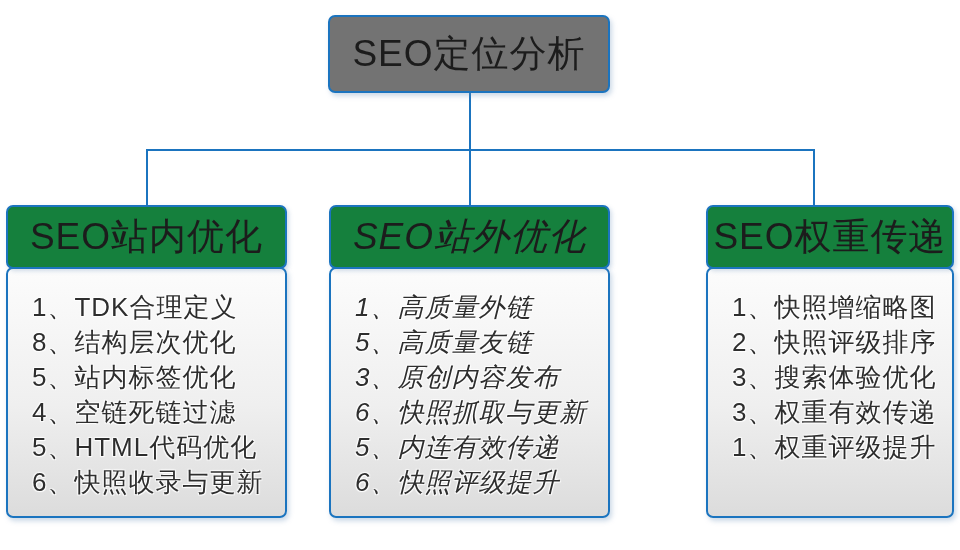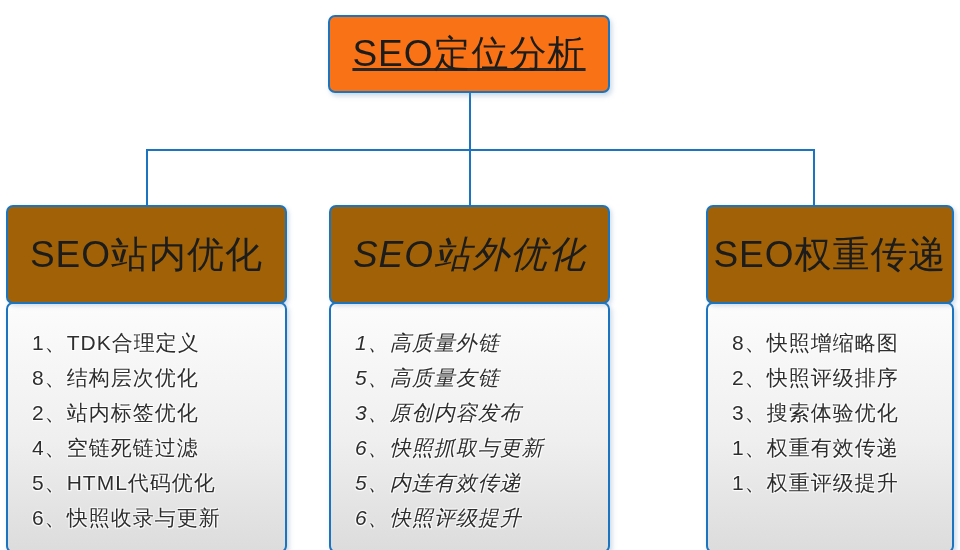--- a/index.html
+++ b/index.html
@@ -17,27 +17,26 @@
   .stage{
     position:relative;
     width:960px;height:550px;
     background:#ffffff;
     overflow:hidden;
   }
   
   .root-node{
     position:absolute;
     left:328px;top:15px;width:282px;height:78px;
-    background:#f97316;
+    background:#737373;
     border:2px solid var(--accent);
     border-radius:7px;
     display:flex;align-items:center;justify-content:center;
     box-shadow:2px 3px 5px rgba(110,145,185,0.35);
     z-index:2;
-    text-decoration:underline;
   }
   .root-node .title{
     font-size:37px;
     letter-spacing:1px;
     color:#1c1c1c;
     white-space:nowrap;
   }
   
   .line{
     position:absolute;
@@ -54,22 +53,22 @@
   .branch{
     position:absolute;
     top:205px;
     width:281px;
     z-index:2;
   }
   .branch.c1{left:6px;}
   .branch.c2{left:329px;font-style:italic;}
   .branch.c3{left:674px;width:280px;padding-left:32px;}
   .branch-header{
-    height:99px;
-    background:#a16207;
+    height:64px;
+    background:#15803d;
     border:2px solid var(--accent);
     border-radius:7px;
     display:flex;align-items:center;justify-content:center;
     box-shadow:2px 2px 4px rgba(110,145,185,0.3);
     position:relative;
     z-index:3;
   }
   .branch-header .title{
     font-size:37px;
     letter-spacing:1px;
@@ -81,21 +80,21 @@
     height:251px;
     background:linear-gradient(180deg,var(--body-gradient-top) 0%,#efefef 55%,var(--body-gradient-bottom) 100%);
     border:2px solid var(--accent);
     border-radius:7px;
     padding:21px 10px 0 24px;
     box-shadow:2px 3px 5px rgba(110,145,185,0.35);
     position:relative;
     z-index:2;
   }
   .branch-item{
-    font-size:21px;
+    font-size:26px;
     line-height:35px;
     letter-spacing:1px;
     color:#2e2e2e;
     white-space:nowrap;
     text-shadow:
       1px 1px 1px rgba(255,255,255,0.95),
       -1px -1px 1px rgba(255,255,255,0.75),
       1px -1px 1px rgba(255,255,255,0.75),
       -1px 1px 1px rgba(255,255,255,0.9);
   }
@@ -114,21 +113,21 @@
   <div class="line v conn-left"></div>
   <div class="line v conn-right"></div>
 
   <div class="branch c1">
     <div class="branch-header">
       <span class="title">SEO站内优化</span>
     </div>
     <div class="branch-body">
       <div class="branch-item">1、TDK合理定义</div>
       <div class="branch-item">8、结构层次优化</div>
-      <div class="branch-item">2、站内标签优化</div>
+      <div class="branch-item">5、站内标签优化</div>
       <div class="branch-item">4、空链死链过滤</div>
       <div class="branch-item">5、HTML代码优化</div>
       <div class="branch-item">6、快照收录与更新</div>
     </div>
   </div>
 
   <div class="branch c2">
     <div class="branch-header">
       <span class="title">SEO站外优化</span>
     </div>
@@ -140,21 +139,21 @@
       <div class="branch-item">5、内连有效传递</div>
       <div class="branch-item">6、快照评级提升</div>
     </div>
   </div>
 
   <div class="branch c3">
     <div class="branch-header">
       <span class="title">SEO权重传递</span>
     </div>
     <div class="branch-body">
-      <div class="branch-item">8、快照增缩略图</div>
+      <div class="branch-item">1、快照增缩略图</div>
       <div class="branch-item">2、快照评级排序</div>
       <div class="branch-item">3、搜索体验优化</div>
-      <div class="branch-item">1、权重有效传递</div>
+      <div class="branch-item">3、权重有效传递</div>
       <div class="branch-item">1、权重评级提升</div>
     </div>
   </div>
 
 </div>
 
 </body></html>

